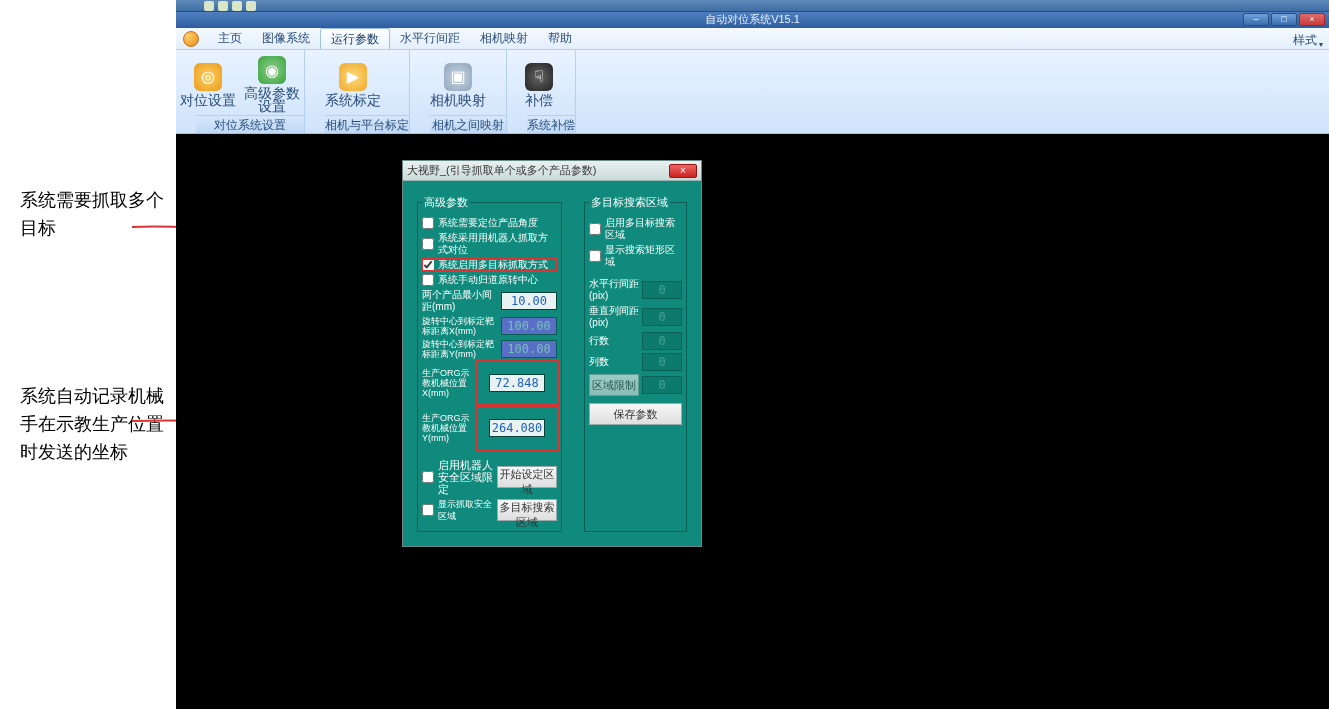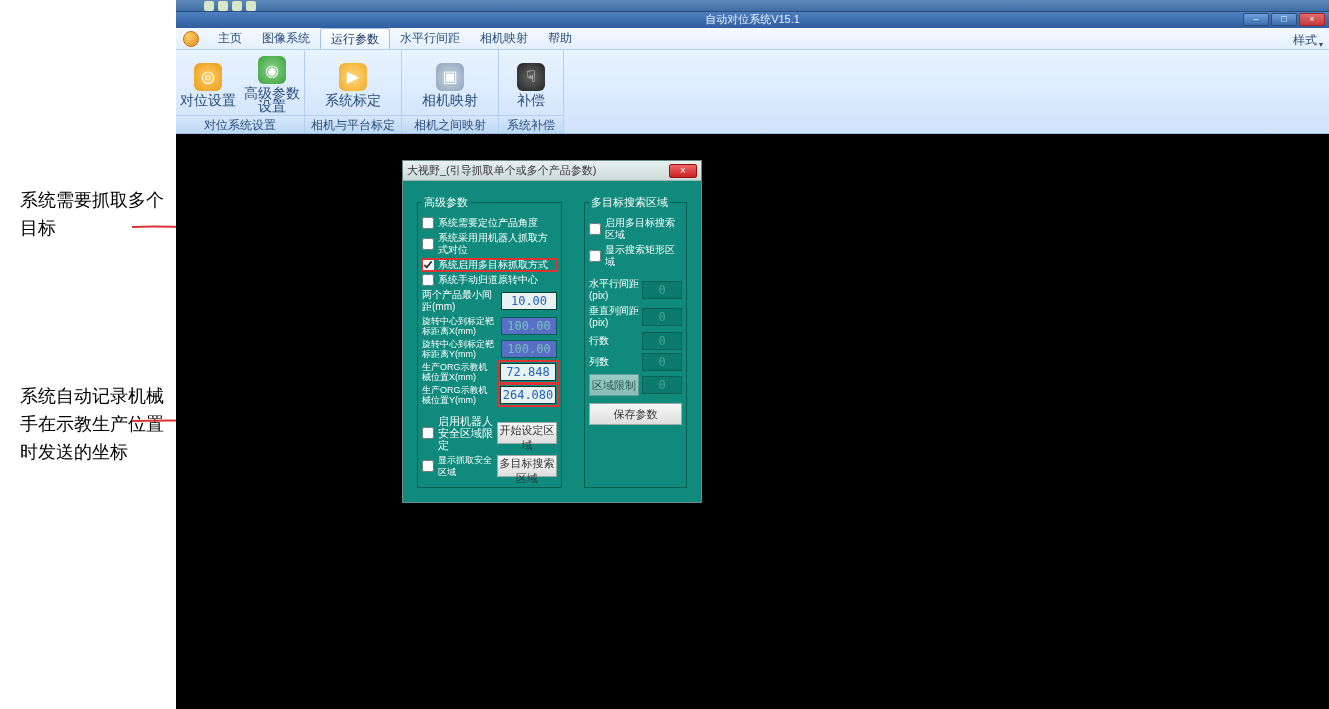--- a/index.html
+++ b/index.html
@@ -134,20 +134,21 @@
   .ic.adv { background: radial-gradient(#8ed08e,#3aa33a);}
   .ic.cal { background: radial-gradient(#ffd97a,#efaa2c);}
   .ic.cam { background: radial-gradient(#c8d4e0,#8ea5bc);}
   .ic.comp{ background: radial-gradient(#666,#222); color:#fff;}
   .ribbon .rbtn .lbl { font-size:14px; color:#2a4d7a; text-align:center; line-height:13px;}
   .ribbon .group .caption {
     height: 18px; background: linear-gradient(#d6e7fb,#bed8f6);
     text-align:center; font-size:12px; color:#2a4d7a;
     border-top:1px solid #b5cfee;
     line-height:18px;
+    margin-left:20px;
   }
   
   .blackarea {
     position:absolute;
     top: 134px; 
     left:0; right:0; bottom:0;
     background:#000;
   }
   
   .dialog {
@@ -198,21 +199,21 @@
   .dlg-chk { width:12px;height:12px; accent-color:#fff; margin-right:1px; flex-shrink:0;}
   .dlg-inp {
     width: 56px; height:18px;
     background: #8b5cf6; border:1px solid #063e38;
     color:#b3e6df; text-align:center;
     font-family: Consolas, monospace; font-size:12px;
   }
   .dlg-inp.hl { background:#e8f2f0; color:#2060c0; }
   .dlg-inp.ro { opacity:.6;}
   .redbox { outline:2px solid #d33; outline-offset:-1px; width:100%;}
-  .redwrap { outline:2px solid #d33; padding:1px; display:inline-block;}
+  .redwrap { outline:2px solid #d33; padding:12px; display:inline-block;}
   .dlg-btn {
     flex:1; height:22px; background: linear-gradient(#f7f7f7,#dedede);
     border:1px solid #9aa; font-size:11px; color:#333; cursor:pointer;
   }
   .dlg-btn.full { width:100%;}
   .hint { font-size:9px; color:#d9f3ef; line-height:11px; margin:3px 0;}
   .dlg-small { width:40px;}
   .dlg-inp.dim { background:#0c6e63; color:#6fb7ae; opacity:.55;}
   .sep { height:4px;}
 </style>

